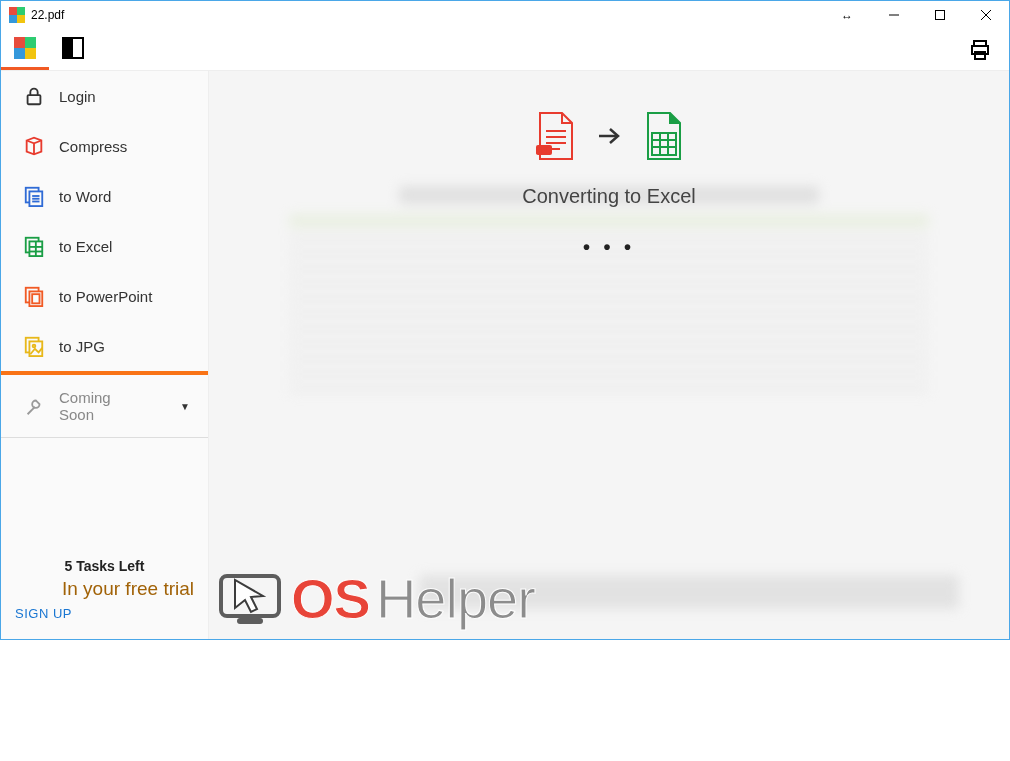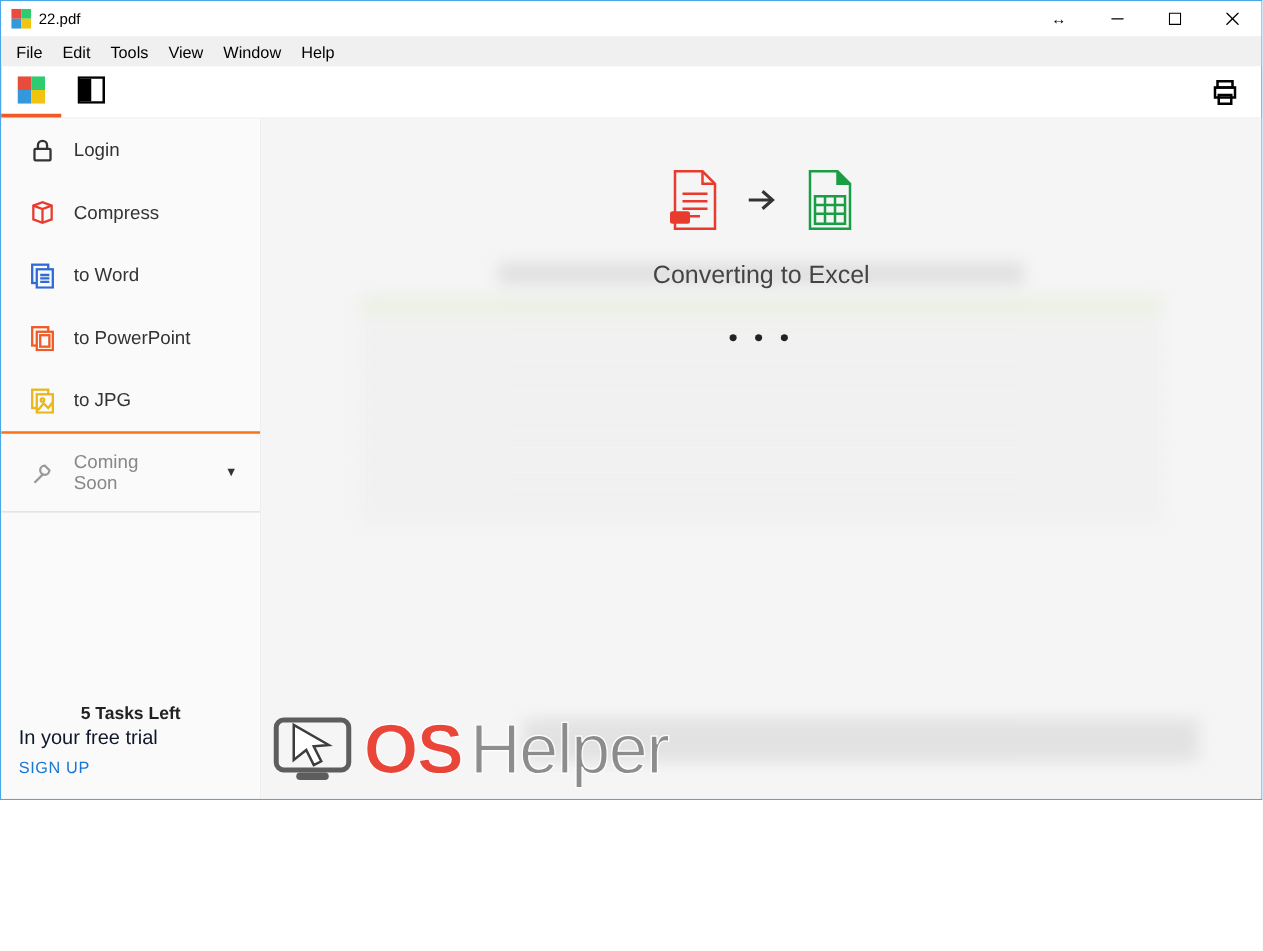--- a/index.html
+++ b/index.html
@@ -17,25 +17,25 @@
 .toolbar { height: 42px; border-bottom: 1px solid #eee; display: flex; align-items: stretch; }
 .tool-tab { width: 48px; display: flex; align-items: center; justify-content: center; border-bottom: 3px solid transparent; }
 .tool-tab.active { border-bottom-color: #f15a24; }
 .tool-tab .tool-icon { width: 22px; height: 22px; }
 .toolbar-spacer { flex: 1; }
 .print-btn { width: 42px; display: flex; align-items: center; justify-content: center; margin-right: 8px; }
 .body-row { flex: 1; display: flex; min-height: 0; }
 .sidebar { width: 208px; background: #fafafa; border-right: 1px solid #eee; display: flex; flex-direction: column; position: relative; }
 .side-item { display: flex; align-items: center; gap: 14px; padding: 14px 18px 14px 22px; font-size: 15px; color: #333; cursor: default; }
 .side-icon { width: 22px; height: 22px; flex: 0 0 22px; }
-.coming { border-top: 2px solid #f97316; border-bottom: 1px solid #ddd; color: #888; font-size: 15px; justify-content: flex-start; }
+.coming { border-top: 4px solid #f97316; border-bottom: 1px solid #ddd; color: #888; font-size: 15px; justify-content: flex-start; }
 .coming .caret { margin-left: 18px; font-size: 10px; color:#333; }
 .sidebar-footer { margin-top: auto; padding: 10px 14px 18px 14px; font-size: 14px; color: #222; }
 .tasks-left { font-weight: 600; margin-bottom: 4px; text-align: center; }
-.trial-text { color: #0f172a; font-size: 16px; margin-bottom: 6px; }
+.trial-text { color: #a16207; font-size: 19px; margin-bottom: 6px; text-align: right; }
 .signup { font-size: 13px; color: #1976d2; letter-spacing: 0.5px; }
 .main { flex: 1; background: #f5f5f5; position: relative; display: flex; align-items: flex-start; justify-content: center; overflow: hidden; }
 .blurred-doc { position: absolute; top: 115px; left: 70px; right: 70px; height: 290px; border-radius: 4px; filter: blur(6px); opacity: 0.5; }
 .bd-head { height: 18px; background: #ccc; margin: 0 120px 10px 120px; border-radius: 2px; }
 .bd-bar { height: 14px; background: #dfead0; margin: 0 10px 6px 10px; border-radius: 2px; }
 .bd-row { height: 10px; background: #e9e9e9; margin: 0 10px 5px 10px; border-radius: 2px; }
 .blurred-bar { position: absolute; left: 210px; right: 50px; bottom: 30px; height: 34px; background: #d6d6d6; filter: blur(6px); border-radius: 3px; opacity: 0.6;}
 .convert-panel { position: relative; z-index: 2; text-align: center; margin-top: 40px; }
 .icon-row { display: flex; align-items: center; justify-content: center; gap: 18px; margin-bottom: 24px; }
 .status-text { font-size: 20px; color: #444; margin-bottom: 28px; }
@@ -72,28 +72,20 @@
       </div>
       <div class="win-btn">
         <svg width="10" height="10" viewBox="0 0 10 10">
             <line x1="0" y1="0" x2="10" y2="10" stroke="#000"></line>
             <line x1="10" y1="0" x2="0" y2="10" stroke="#000"></line>
           </svg>
       </div>
     </div>
   </div>
 
-  <div class="menubar">
-    <span class="menu-item">File</span>
-    <span class="menu-item">Edit</span>
-    <span class="menu-item">Tools</span>
-    <span class="menu-item">View</span>
-    <span class="menu-item">Window</span>
-    <span class="menu-item">Help</span>
-  </div>
 
   <div class="toolbar">
     <div class="tool-tab active">
       <svg class="tool-icon" viewBox="0 0 22 22">
         <rect x="0" y="0" width="11" height="11" fill="#e74c3c"></rect>
           <rect x="11" y="0" width="11" height="11" fill="#2ecc71"></rect>
         <rect x="0" y="11" width="11" height="11" fill="#3498db"></rect>
           <rect x="11" y="11" width="11" height="11" fill="#f1c40f"></rect>
       </svg>
     </div>
@@ -132,20 +124,30 @@
       </div>
       <div class="side-item">
         <svg class="side-icon" viewBox="0 0 24 24" fill="none" stroke-width="2">
           <rect x="3" y="3" width="14" height="16" stroke="#2f6bd6"></rect>
             <rect x="7" y="7" width="14" height="16" stroke="#2f6bd6" fill="#fafafa"></rect>
           <line x1="10" y1="12" x2="18" y2="12" stroke="#2f6bd6"></line>
             <line x1="10" y1="15" x2="18" y2="15" stroke="#2f6bd6"></line>
             <line x1="10" y1="18" x2="18" y2="18" stroke="#2f6bd6"></line>
         </svg>
         <span>to Word</span>
+      </div>
+      <div class="side-item">
+        <svg class="side-icon" viewBox="0 0 24 24" fill="none" stroke-width="2">
+          <rect x="3" y="3" width="14" height="16" stroke="#1a9e45"></rect>
+            <rect x="7" y="7" width="14" height="16" stroke="#1a9e45" fill="#fafafa"></rect>
+          <line x1="7" y1="13" x2="21" y2="13" stroke="#1a9e45"></line>
+            <line x1="7" y1="18" x2="21" y2="18" stroke="#1a9e45"></line>
+            <line x1="14" y1="7" x2="14" y2="23" stroke="#1a9e45"></line>
+        </svg>
+        <span>to Excel</span>
       </div>
       <div class="side-item">
         <svg class="side-icon" viewBox="0 0 24 24" fill="none" stroke-width="2">
           <rect x="3" y="3" width="14" height="16" stroke="#f15a24"></rect>
             <rect x="7" y="7" width="14" height="16" stroke="#f15a24" fill="#fafafa"></rect>
           <rect x="10" y="10" width="8" height="10" stroke="#f15a24"></rect>
         </svg>
         <span>to PowerPoint</span>
       </div>
       <div class="side-item">

